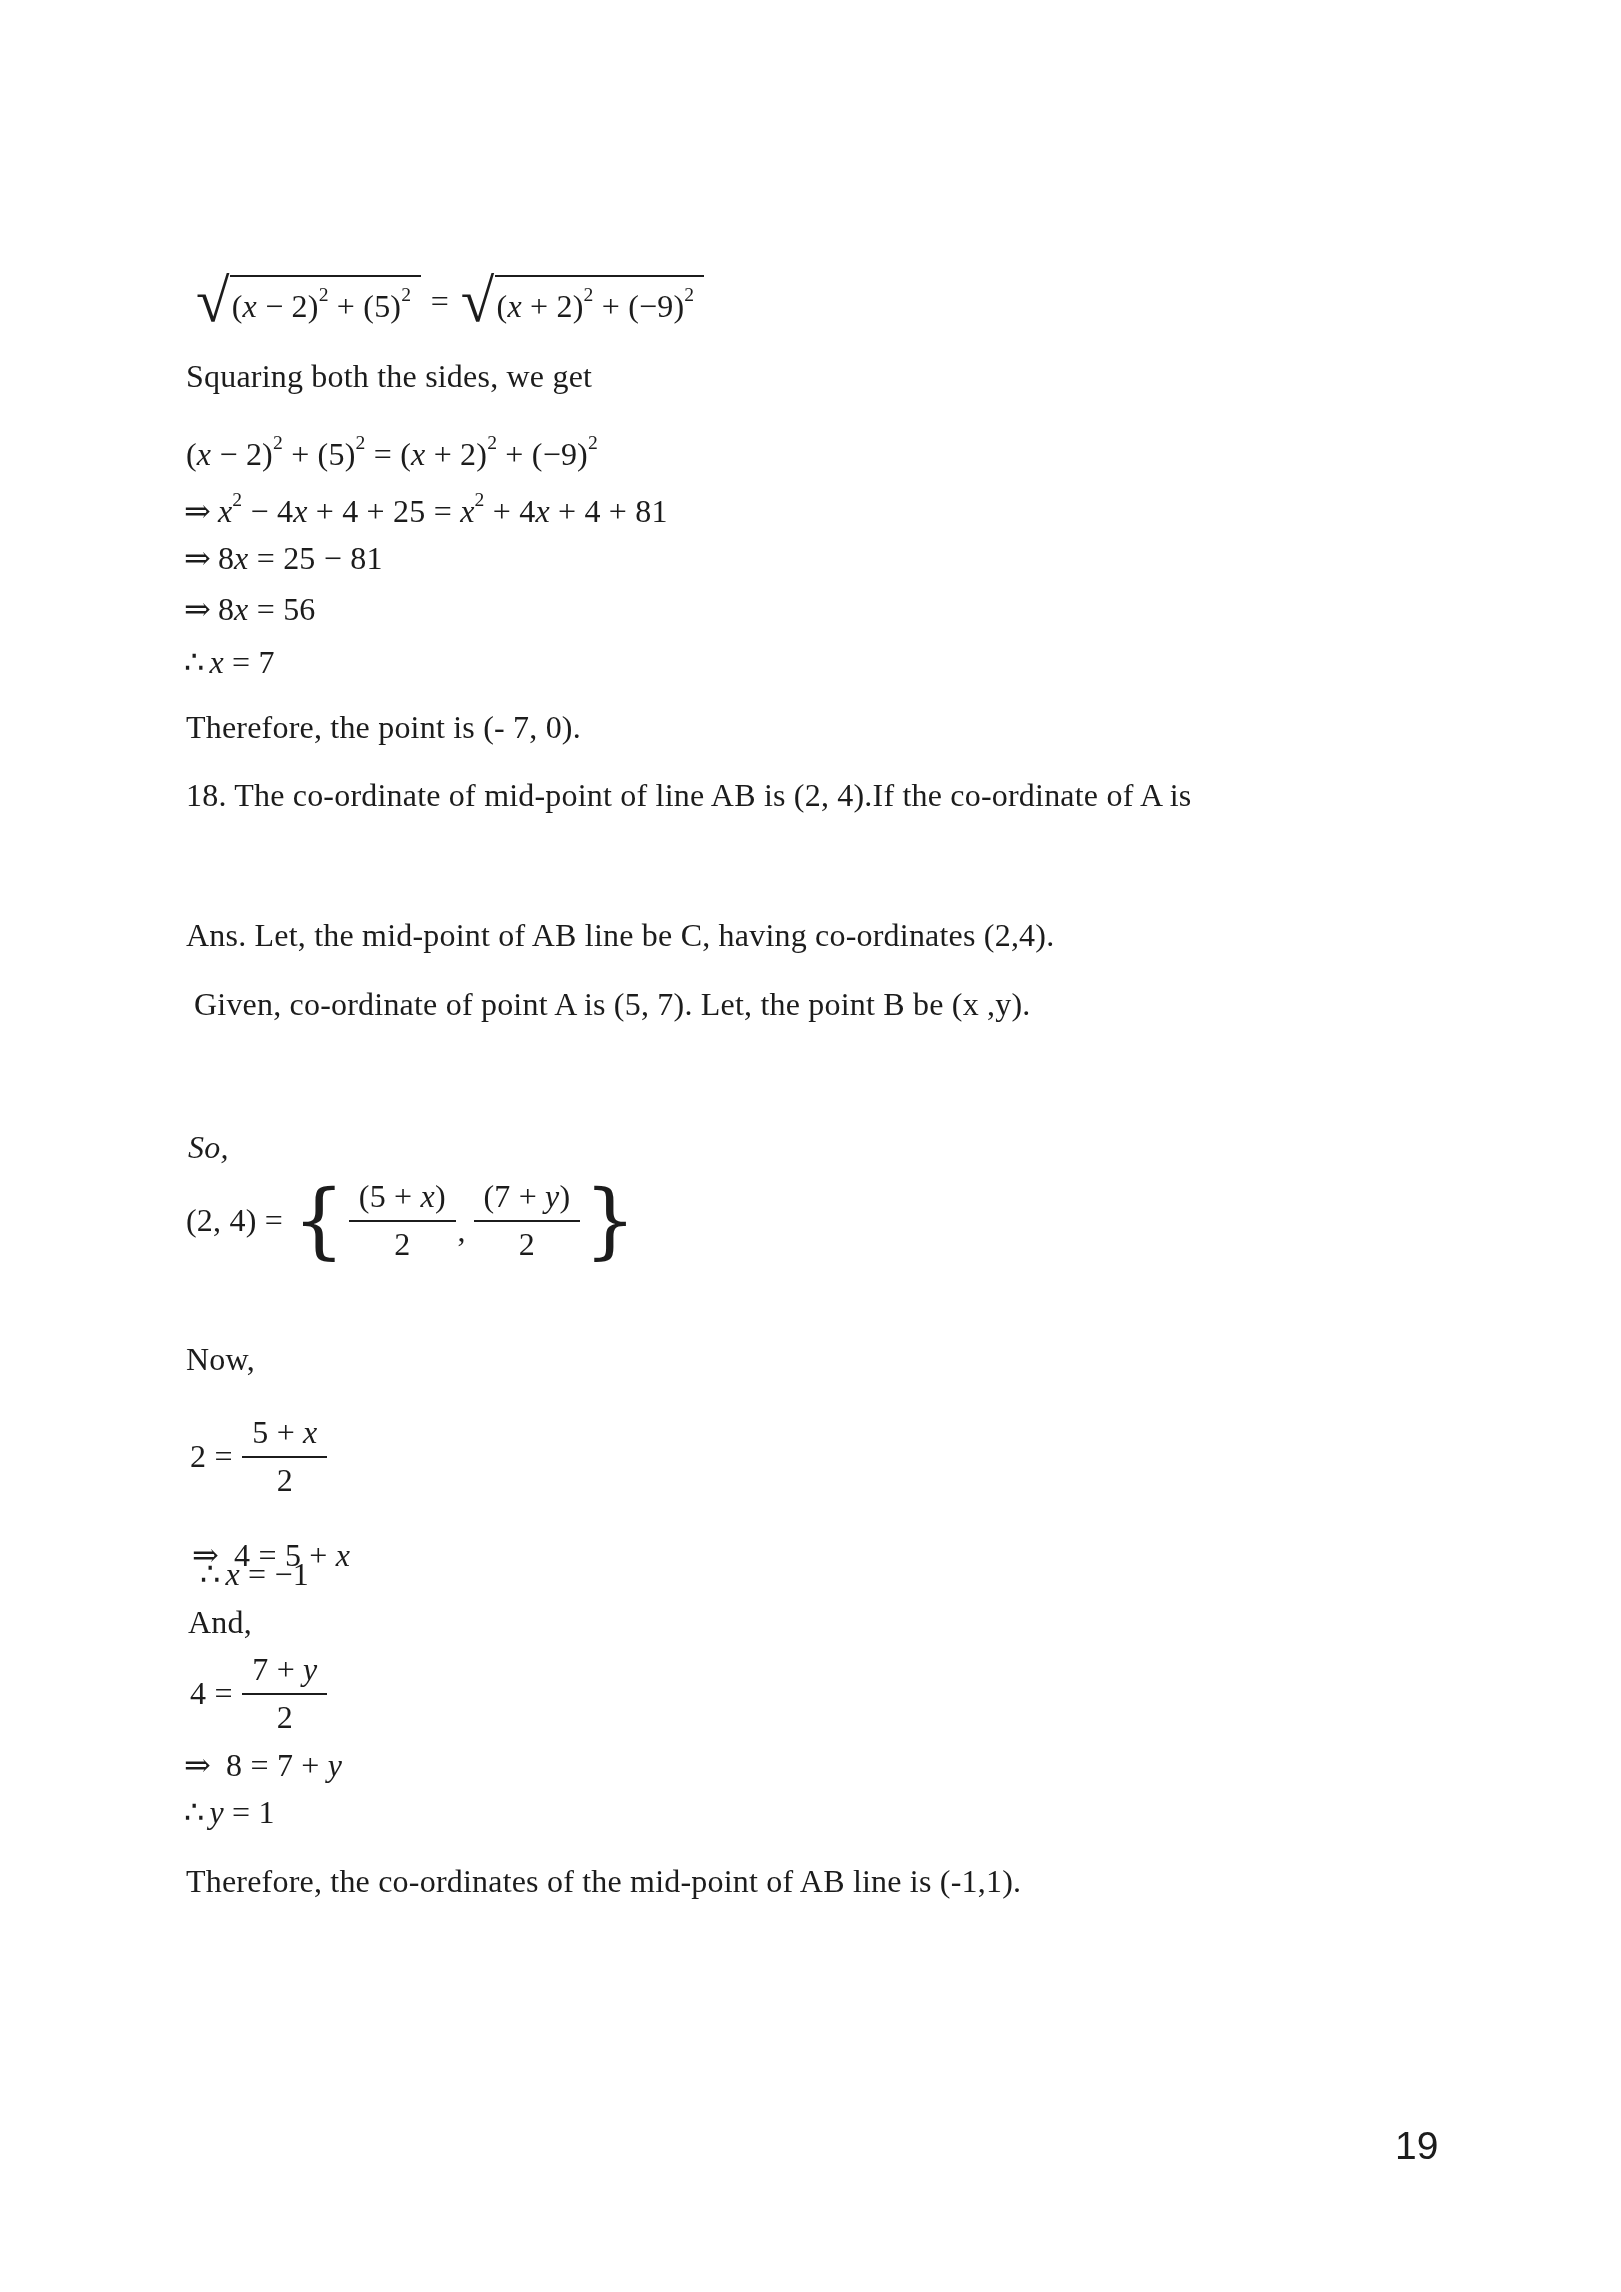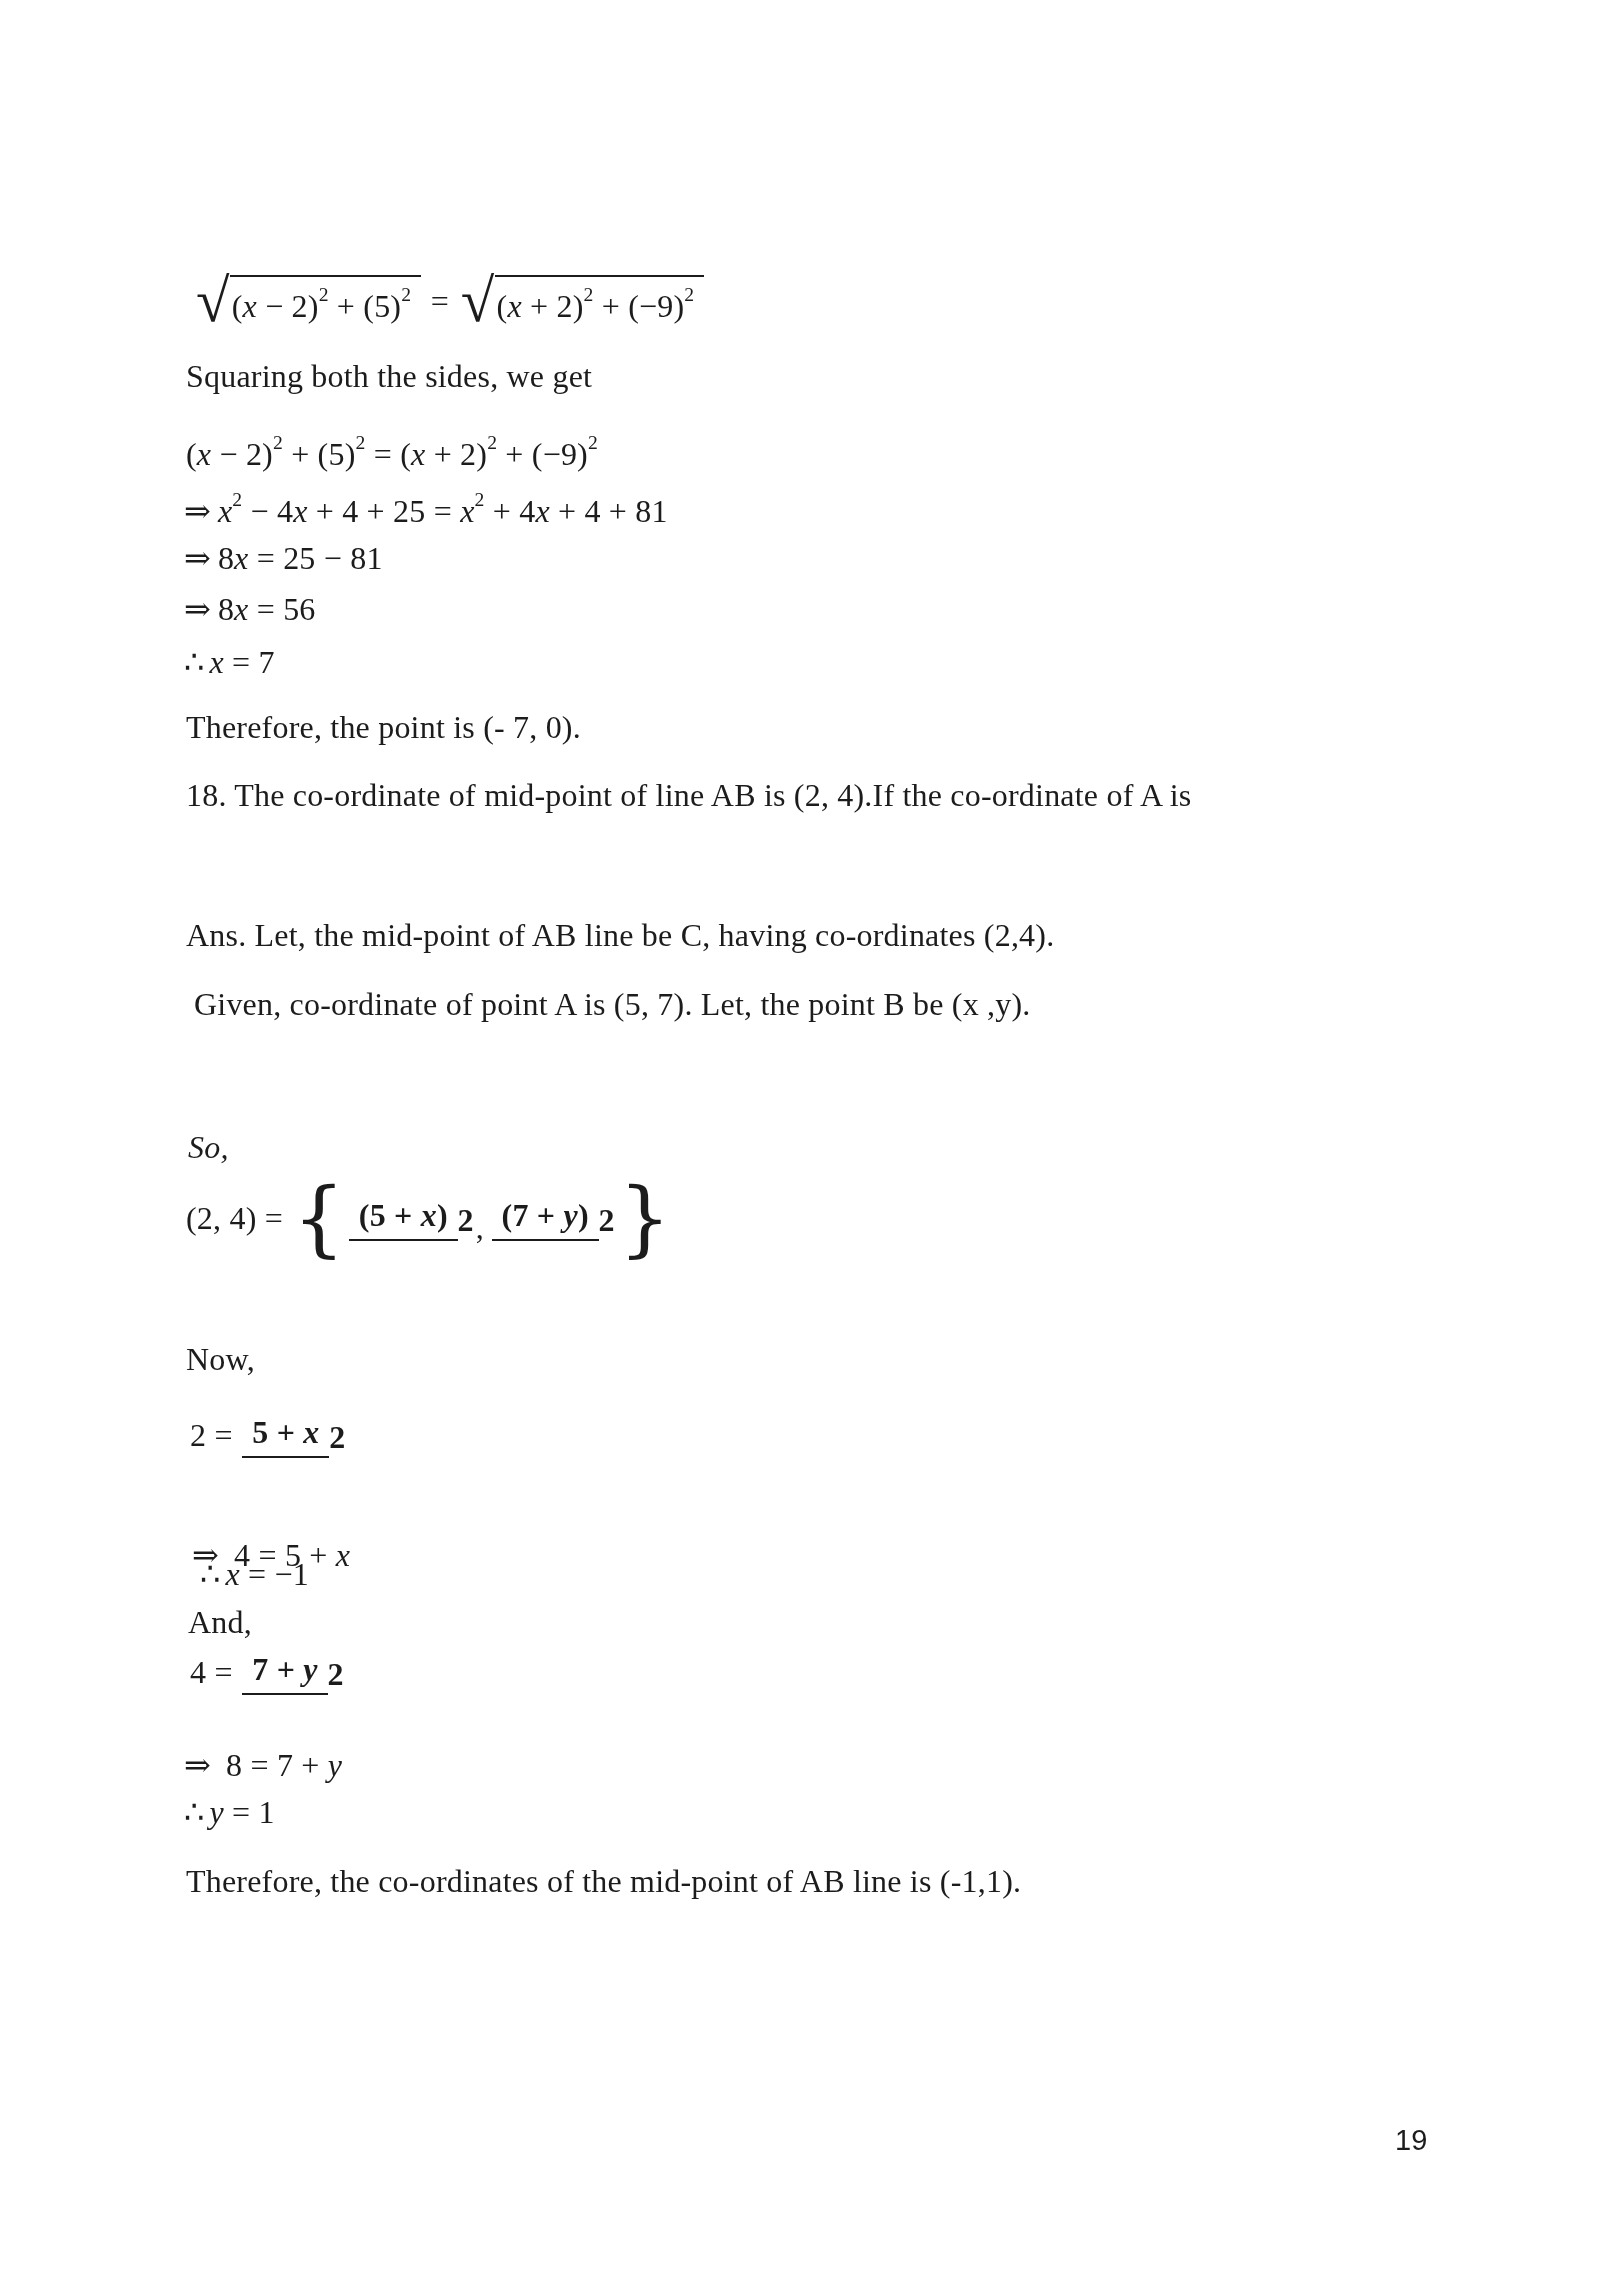--- a/index.html
+++ b/index.html
@@ -23,32 +23,32 @@
   .arrow{margin-right:6.9px;}
   .sym{margin-right:4.9px;}
   
   .eqflex-end{display:flex;align-items:flex-end;}
   .sqrt{display:inline-flex;align-items:flex-end;}
   .rad-sign{font-size:61px;line-height:0.95;transform:translateY(4.9px);}
   .rad-body{border-top:2.9px solid currentColor;padding:5.9px 9.8px 0 2px;}
   .rad-eq{margin:0 11.8px 3.9px 9.8px;}
   
   .eqflex-mid{display:flex;align-items:center;}
-  .frac{display:inline-flex;flex-direction:row;align-items:center;text-align:center;font-weight:bold;}
+  .frac{display:inline-flex;flex-direction:column;align-items:center;text-align:center;}
   .frac .num{border-bottom:2.9px solid currentColor;padding:0 9.8px 3.9px;}
   .frac .den{padding-top:3.9px;}
   .lhs{margin-right:9.8px;}
   .brace{font-size:82px;font-weight:400;line-height:1;font-family:"DejaVu Serif",serif;}
   .brace.left{margin-right:3.9px;}
   .brace.right{margin-left:3.9px;}
   .frac-comma{align-self:flex-end;margin:0 7.8px 13.7px 2px;}
   .italic-line{font-style:italic;}
   .pageno{
     font-family:"Liberation Sans","DejaVu Sans",sans-serif;
-    font-size:29px;letter-spacing:0;
+    font-size:39px;letter-spacing:0;
   }
 </style>
 </head>
 <body>
 
 <div class="page">
 
   <div class="line eqflex-end" style="top:267px;left:196px;">
     <span class="sqrt">
       <span class="rad-sign">√</span>

